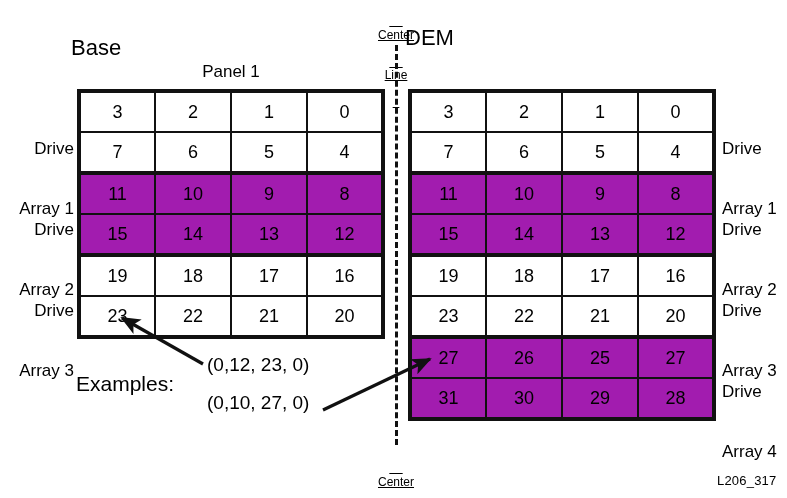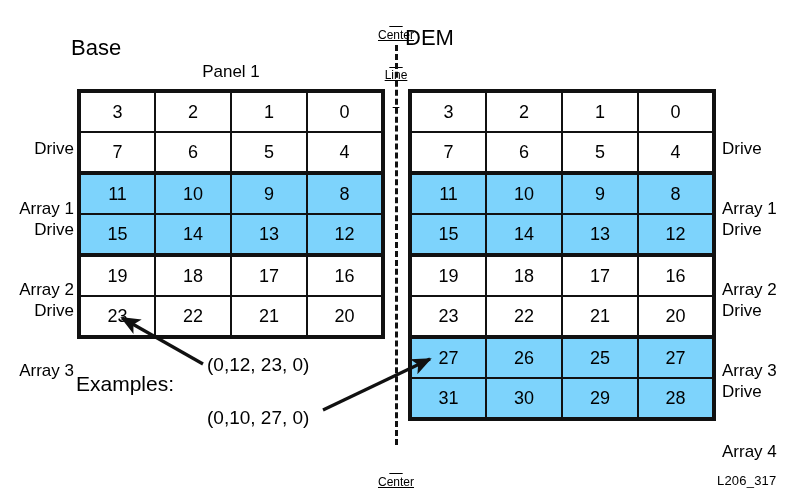--- a/index.html
+++ b/index.html
@@ -80,21 +80,21 @@
     border: 2px solid #111111;
     text-align: center;
     vertical-align: middle;
     font-size: 18px;
     height: 38px;
     padding: 0;
     background: #ffffff;
     color: #000;
   }
   .panel-table tr.shaded td {
-    background: #7dd3fc;
+    background: #a21caf;
   }
   
   .panel-table tr.group-start td {
     border-top: 4px solid #111111;
   }
   .panel-table tr.group-end td {
     border-bottom: 4px solid #111111;
   }
 
   
@@ -262,21 +262,21 @@
   </div>
   <div class="txt array-label right" style="left:722px; top:342px;">
     <div>Drive</div>
     <div>Array 4</div>
   </div>
 
   <div class="txt examples-label" style="left:76px; top:372px;">Examples:</div>
 
   <div class="txt example-text" style="left:207px; top:354px;">(0,12, 23, 0)</div>
 
-  <div class="txt example-text" style="left:207px; top:407px;text-align:right;">(0,10, 27, 0)</div>
+  <div class="txt example-text" style="left:207px; top:392px;text-align:right;">(0,10, 27, 0)</div>
 
   <svg class="arrows" viewBox="0 0 787 498">
     <defs>
       <marker id="arrowhead" markerWidth="7" markerHeight="7" refX="5.6" refY="3" orient="auto" markerUnits="strokeWidth">
         <path d="M0,0.4 L6.2,3 L0,5.6 L1.5,3 Z" fill="#111111"></path>
       </marker>
     </defs>
 
     <line x1="203" y1="364" x2="122" y2="318" stroke="#111111" stroke-width="3.2" marker-end="url(#arrowhead)"></line>
 

